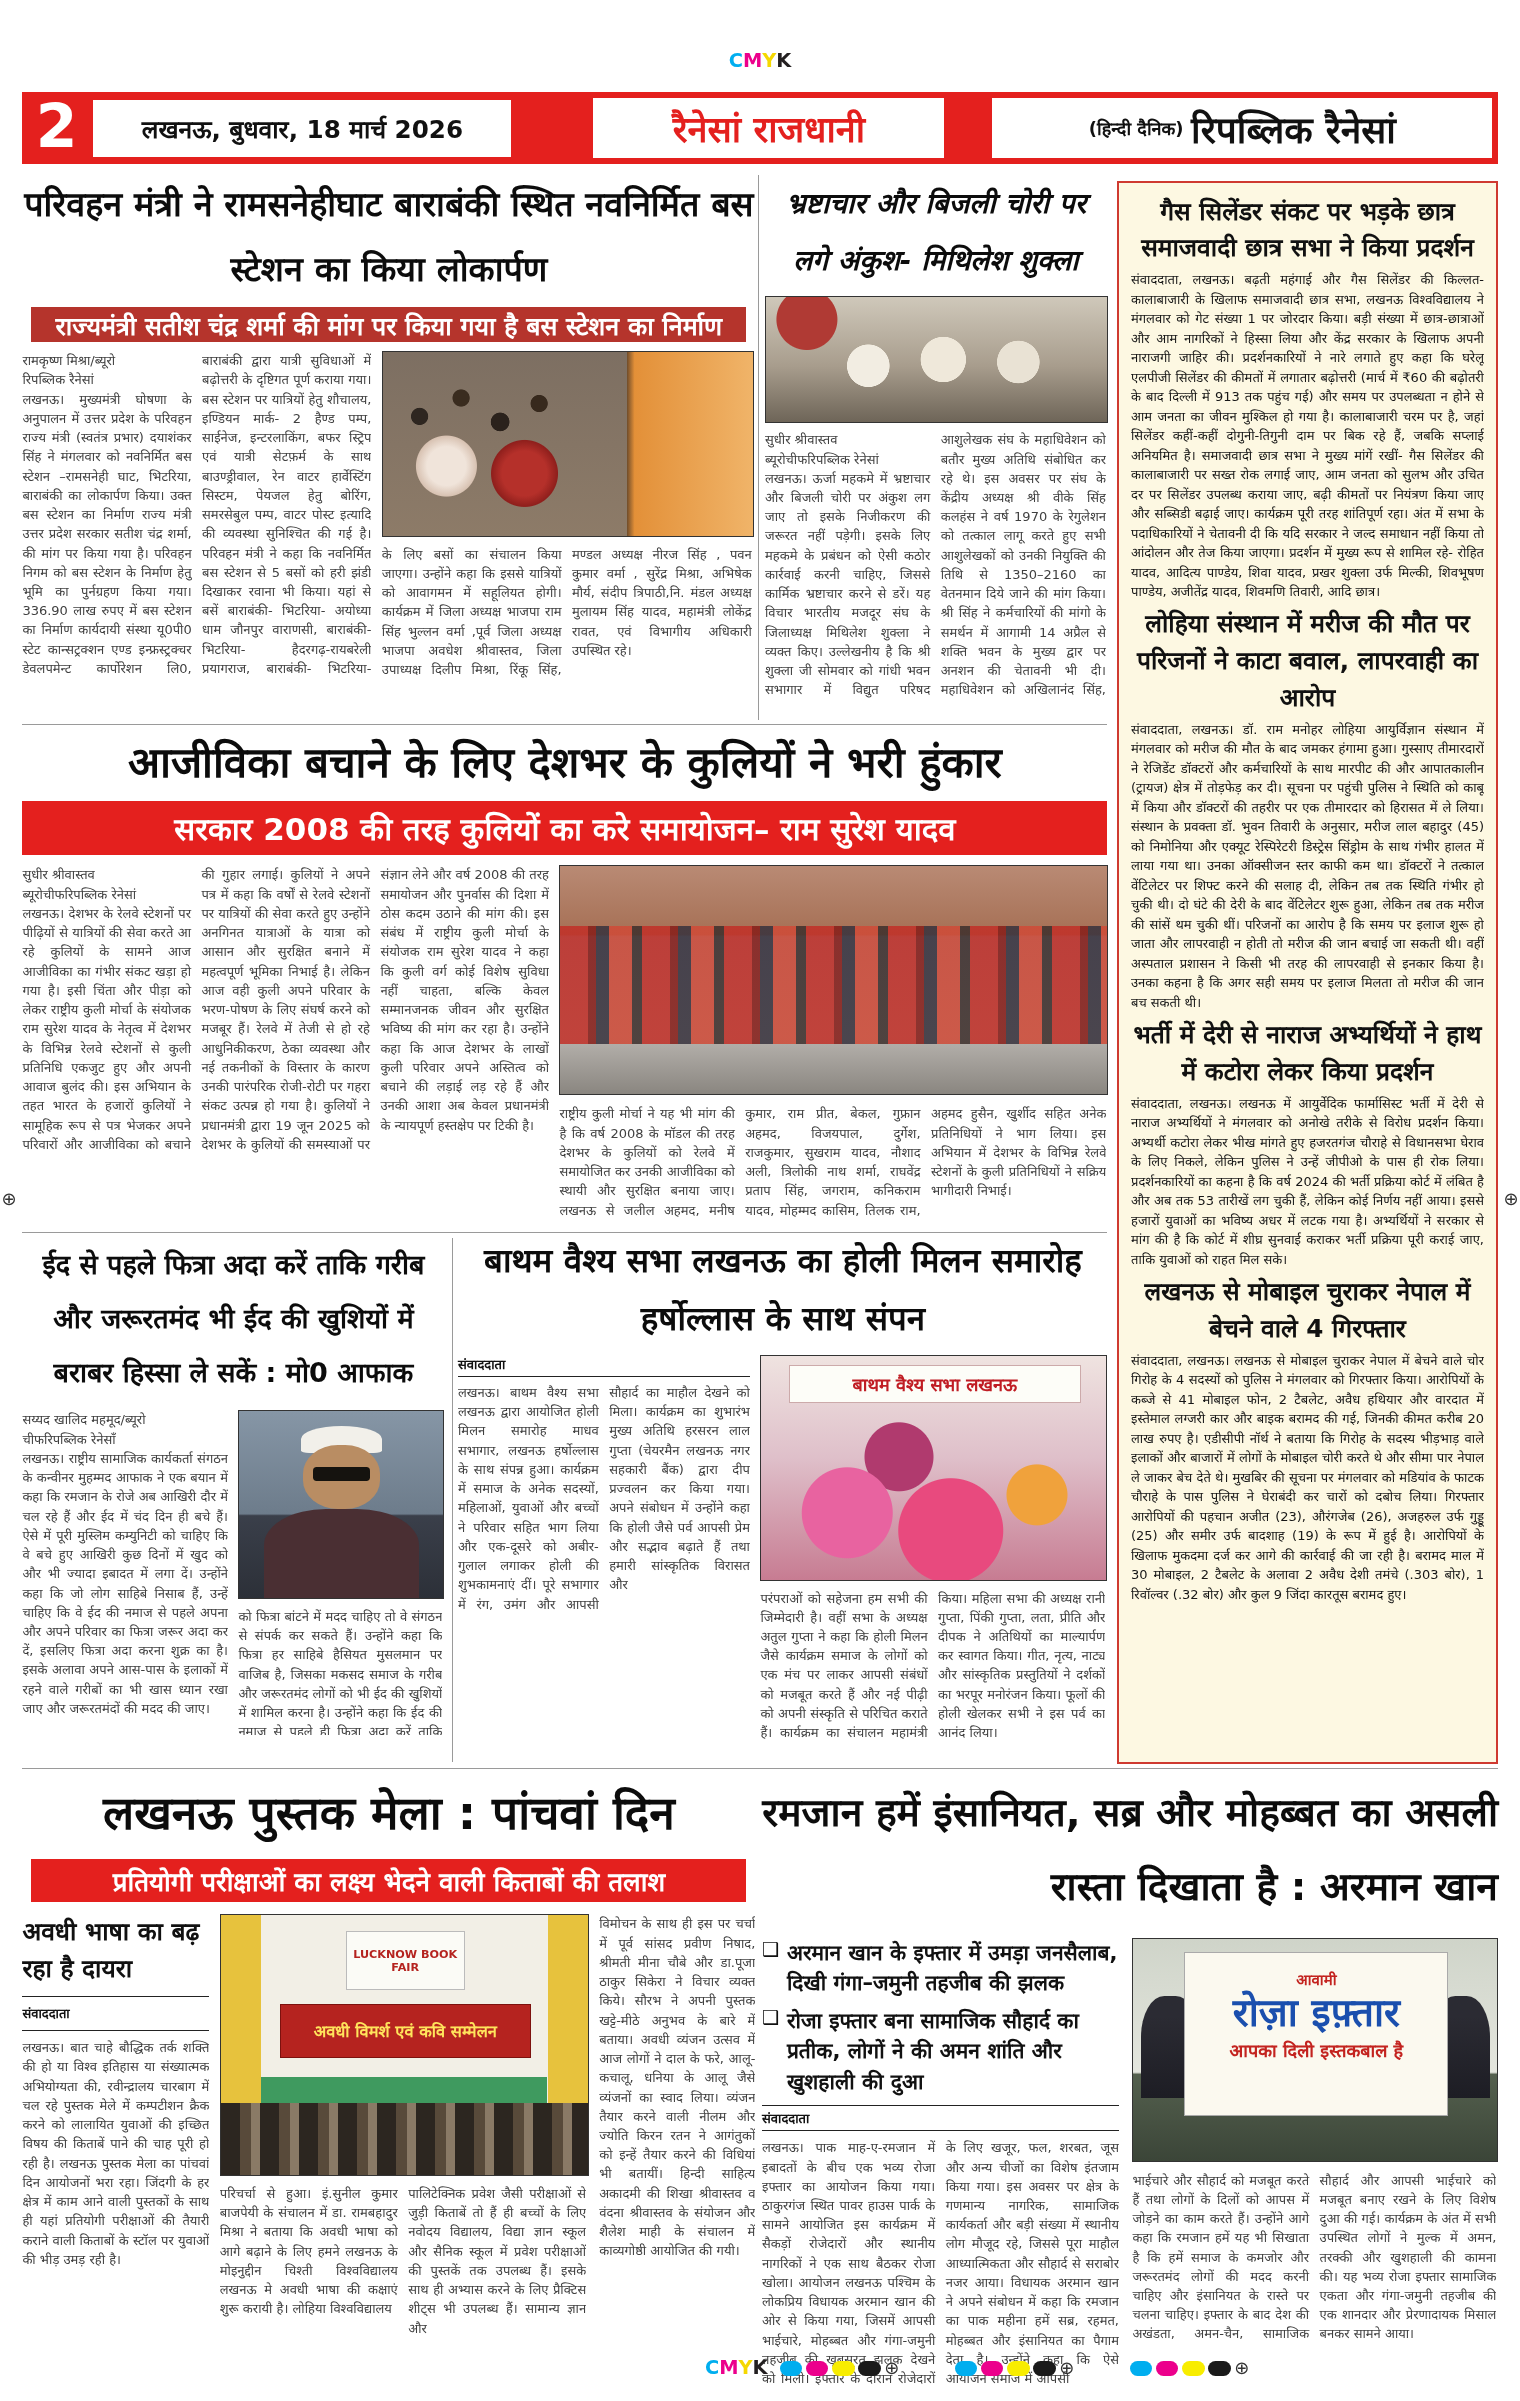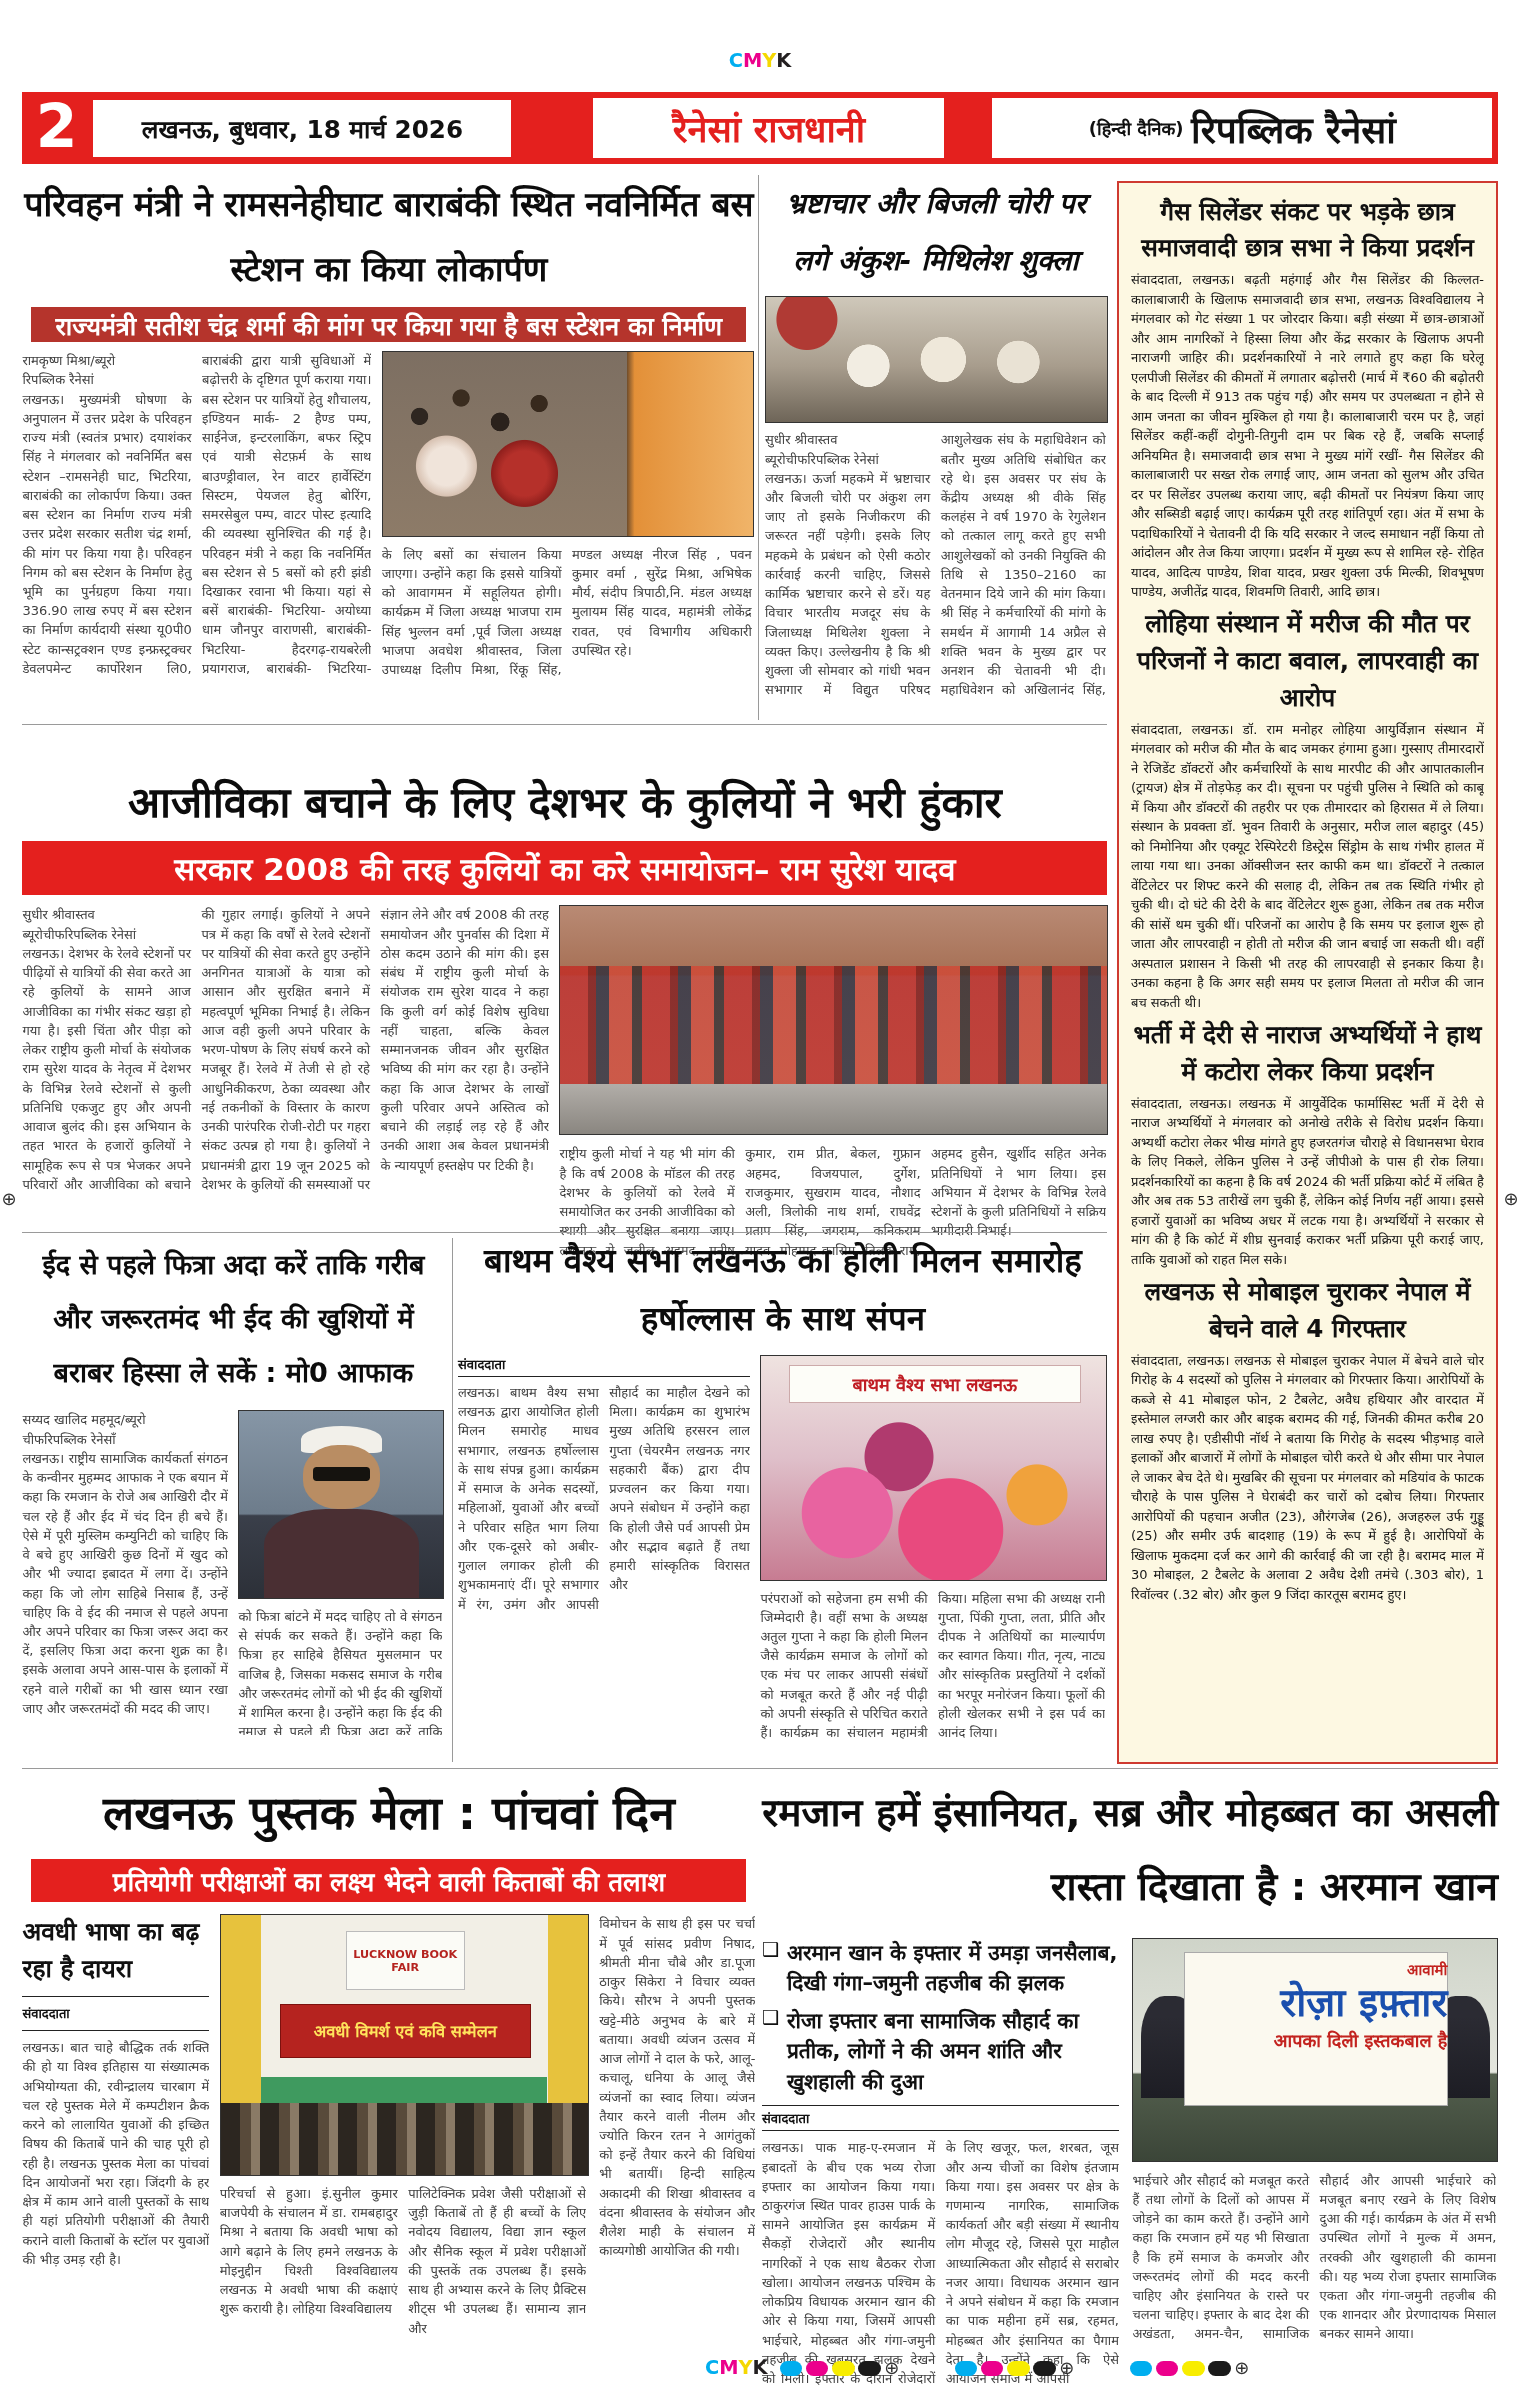--- a/index.html
+++ b/index.html
@@ -51,21 +51,21 @@
     radial-gradient(circle at 40% 45%,#b03a6e 0 34px,transparent 35px),
     linear-gradient(#efe3e0 0%,#dfc0ca 45%,#c77c92 100%);}
   .ph-holi .banner{position:absolute;left:8%;top:4%;width:84%;height:16%;background:#fdfdf8;color:#c01d24;font-weight:bold;font-size:18px;display:flex;align-items:center;justify-content:center;border:0.7px solid #caa;}
   .ph-fair{background:linear-gradient(90deg,#e7c23d 0 11%,#f2efe6 11% 89%,#e7c23d 89% 100%);}
   .ph-fair .stage{position:absolute;left:11%;top:62%;width:78%;height:12%;background:#3f9a5f;}
   .ph-fair .heads{position:absolute;left:0;top:72%;width:100%;height:28%;
     background:repeating-linear-gradient(90deg,#2c2620 0 19.4px,#584a3a 19.4px 30px,#8a7a66 30px 39px);}
   .ph-fair .redbanner{position:absolute;left:16%;top:34%;width:68%;height:20%;background:#b5231f;color:#ffe45c;font-weight:bold;font-size:16.4px;display:flex;align-items:center;justify-content:center;text-align:center;border:1.5px solid #7d110e;}
   .ph-fair .topsign{position:absolute;left:34%;top:6%;width:32%;height:22%;background:#fbfbf6;color:#b5231f;font-weight:bold;font-size:11.2px;display:flex;align-items:center;justify-content:center;text-align:center;border:0.7px solid #bbb;}
   .ph-iftar{background:linear-gradient(#cfd4c9 0%,#e4e6de 60%,#54604e 61%,#3b4538 100%);}
-  .ph-iftar .poster{position:absolute;left:14%;top:6%;width:72%;height:66%;background:#fbf9ef;border:0.7px solid #aaa;text-align:right;padding-top:6px;}
+  .ph-iftar .poster{position:absolute;left:14%;top:6%;width:72%;height:66%;background:#fbf9ef;border:0.7px solid #aaa;text-align:center;padding-top:16px;}
   .ph-iftar .p-top{color:#c3231f;font-weight:bold;font-size:15px;}
   .ph-iftar .p-title{color:#1a4fae;font-weight:bold;font-size:39px;line-height:1.25;}
   .ph-iftar .p-sub{color:#c3231f;font-weight:bold;font-size:18px;}
   .ph-iftar .fig{position:absolute;bottom:28%;width:16%;height:46%;background:linear-gradient(#2b2b33 20%,#1d1d24);border-radius:40% 40% 0 0;}
   .cmyk span{font-weight:bold;font-size:19.4px;}
   .c-c{color:#00aeef}.c-m{color:#ec008c}.c-y{color:#f5d800}.c-k{color:#231f20}
   .pillgroup{position:absolute;display:flex;align-items:center;gap:3.7px;}
   .pill{width:22.4px;height:15px;border-radius:7.5px;}
   .p-c{background:#00aeef}.p-m{background:#ec008c}.p-y{background:#f8ed00}.p-k{background:#1a1a1a}
   .reg{font-size:18px;color:#333;line-height:1;}
@@ -120,21 +120,21 @@
     <div class="head" style="font-size:28px;line-height:2.05;font-style:italic;">भ्रष्टाचार और बिजली चोरी पर लगे अंकुश- मिथिलेश शुक्ला</div>
     <div class="ph ph-meet" style="width:341px;height:125px;margin-top:6px;"></div>
     <div class="bodytext twocol" style="width:341px;height:281px;margin-top:7.5px;">सुधीर श्रीवास्तव
 ब्यूरोचीफरिपब्लिक रेनेसां
 लखनऊ। ऊर्जा महकमे में भ्रष्टाचार और बिजली चोरी पर अंकुश लग जाए तो इसके निजीकरण की जरूरत नहीं पड़ेगी। इसके लिए महकमे के प्रबंधन को ऐसी कठोर कार्रवाई करनी चाहिए, जिससे कार्मिक भ्रष्टाचार करने से डरें। यह विचार भारतीय मजदूर संघ के जिलाध्यक्ष मिथिलेश शुक्ला ने व्यक्त किए। उल्लेखनीय है कि श्री शुक्ला जी सोमवार को गांधी भवन सभागार में विद्युत परिषद आशुलेखक संघ के महाधिवेशन को बतौर मुख्य अतिथि संबोधित कर रहे थे। इस अवसर पर संघ के केंद्रीय अध्यक्ष श्री वीके सिंह कलहंस ने वर्ष 1970 के रेगुलेशन को तत्काल लागू करते हुए सभी आशुलेखकों को उनकी नियुक्ति की तिथि से 1350–2160 का वेतनमान दिये जाने की मांग किया। श्री सिंह ने कर्मचारियों की मांगो के समर्थन में आगामी 14 अप्रैल से शक्ति भवन के मुख्य द्वार पर अनशन की चेतावनी भी दी। महाधिवेशन को अखिलानंद सिंह, शिवजी तिवारी, मीना रानी शर्मा, जेसी कलानी, राजेश चंद, नेरेंद कुमार मिश्र आदि ने भी संबोधित किया।</div>
   </div>
 
   <div class="hline" style="left:22.4px;top:724px;width:1085px;"></div>
 
   <div class="abs" style="left:22.4px;top:730px;width:1085px;">
-    <div class="head" style="font-size:42px;line-height:1.55;margin-top:40px;">आजीविका बचाने के लिए देशभर के कुलियों ने भरी हुंकार</div>
+    <div class="head" style="font-size:42px;line-height:1.55;">आजीविका बचाने के लिए देशभर के कुलियों ने भरी हुंकार</div>
     <div class="redbar" style="width:1085px;height:54px;margin-top:6px;font-size:31px;">सरकार 2008 की तरह कुलियों का करे समायोजन– राम सुरेश यादव</div>
     <div style="display:flex;gap:10.4px;margin-top:10.4px;">
       <div class="bodytext threecol" style="width:527px;height:364px;">सुधीर श्रीवास्तव
 ब्यूरोचीफरिपब्लिक रेनेसां
 लखनऊ। देशभर के रेलवे स्टेशनों पर पीढ़ियों से यात्रियों की सेवा करते आ रहे कुलियों के सामने आज आजीविका का गंभीर संकट खड़ा हो गया है। इसी चिंता और पीड़ा को लेकर राष्ट्रीय कुली मोर्चा के संयोजक राम सुरेश यादव के नेतृत्व में देशभर के विभिन्न रेलवे स्टेशनों से कुली प्रतिनिधि एकजुट हुए और अपनी आवाज बुलंद की। इस अभियान के तहत भारत के हजारों कुलियों ने सामूहिक रूप से पत्र भेजकर अपने परिवारों और आजीविका को बचाने की गुहार लगाई। कुलियों ने अपने पत्र में कहा कि वर्षों से रेलवे स्टेशनों पर यात्रियों की सेवा करते हुए उन्होंने अनगिनत यात्राओं के यात्रा को आसान और सुरक्षित बनाने में महत्वपूर्ण भूमिका निभाई है। लेकिन आज वही कुली अपने परिवार के भरण-पोषण के लिए संघर्ष करने को मजबूर हैं। रेलवे में तेजी से हो रहे आधुनिकीकरण, ठेका व्यवस्था और नई तकनीकों के विस्तार के कारण उनकी पारंपरिक रोजी-रोटी पर गहरा संकट उत्पन्न हो गया है। कुलियों ने प्रधानमंत्री द्वारा 19 जून 2025 को देशभर के कुलियों की समस्याओं पर संज्ञान लेने और वर्ष 2008 की तरह समायोजन और पुनर्वास की दिशा में ठोस कदम उठाने की मांग की। इस संबंध में राष्ट्रीय कुली मोर्चा के संयोजक राम सुरेश यादव ने कहा कि कुली वर्ग कोई विशेष सुविधा नहीं चाहता, बल्कि केवल सम्मानजनक जीवन और सुरक्षित भविष्य की मांग कर रहा है। उन्होंने कहा कि आज देशभर के लाखों कुली परिवार अपने अस्तित्व को बचाने की लड़ाई लड़ रहे हैं और उनकी आशा अब केवल प्रधानमंत्री के न्यायपूर्ण हस्तक्षेप पर टिकी है।</div>
       <div style="width:548px;">
         <div class="ph ph-cooli" style="width:547px;height:228px;">
             <div class="row"></div>
           </div>
         <div class="bodytext threecol" style="width:547px;height:125px;margin-top:9px;">राष्ट्रीय कुली मोर्चा ने यह भी मांग की है कि वर्ष 2008 के मॉडल की तरह देशभर के कुलियों को रेलवे में समायोजित कर उनकी आजीविका को स्थायी और सुरक्षित बनाया जाए। लखनऊ से जलील अहमद, मनीष कुमार, राम प्रीत, बेकल, गुफ्रान अहमद, विजयपाल, दुर्गेश, राजकुमार, सुखराम यादव, नौशाद अली, त्रिलोकी नाथ शर्मा, राघवेंद्र प्रताप सिंह, जगराम, कनिकराम यादव, मोहम्मद कासिम, तिलक राम, अहमद हुसैन, खुर्शीद सहित अनेक प्रतिनिधियों ने भाग लिया। इस अभियान में देशभर के विभिन्न रेलवे स्टेशनों के कुली प्रतिनिधियों ने सक्रिय भागीदारी निभाई।</div>

